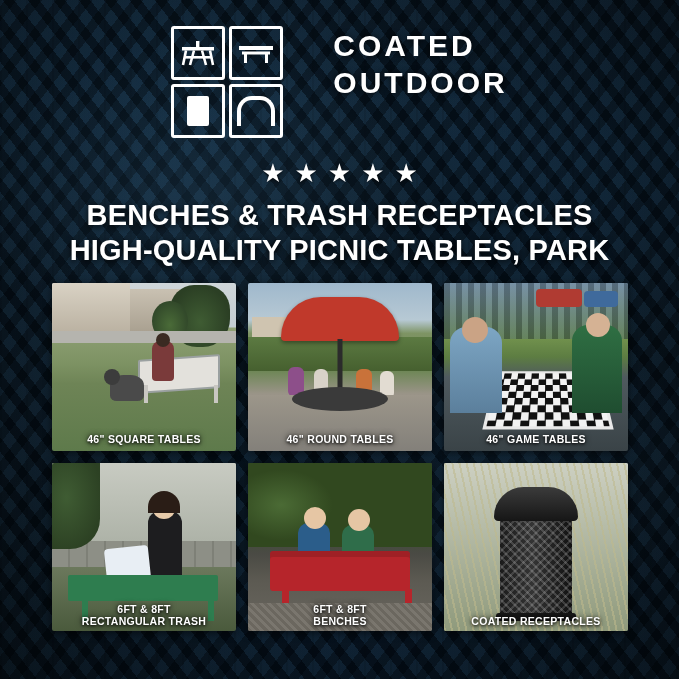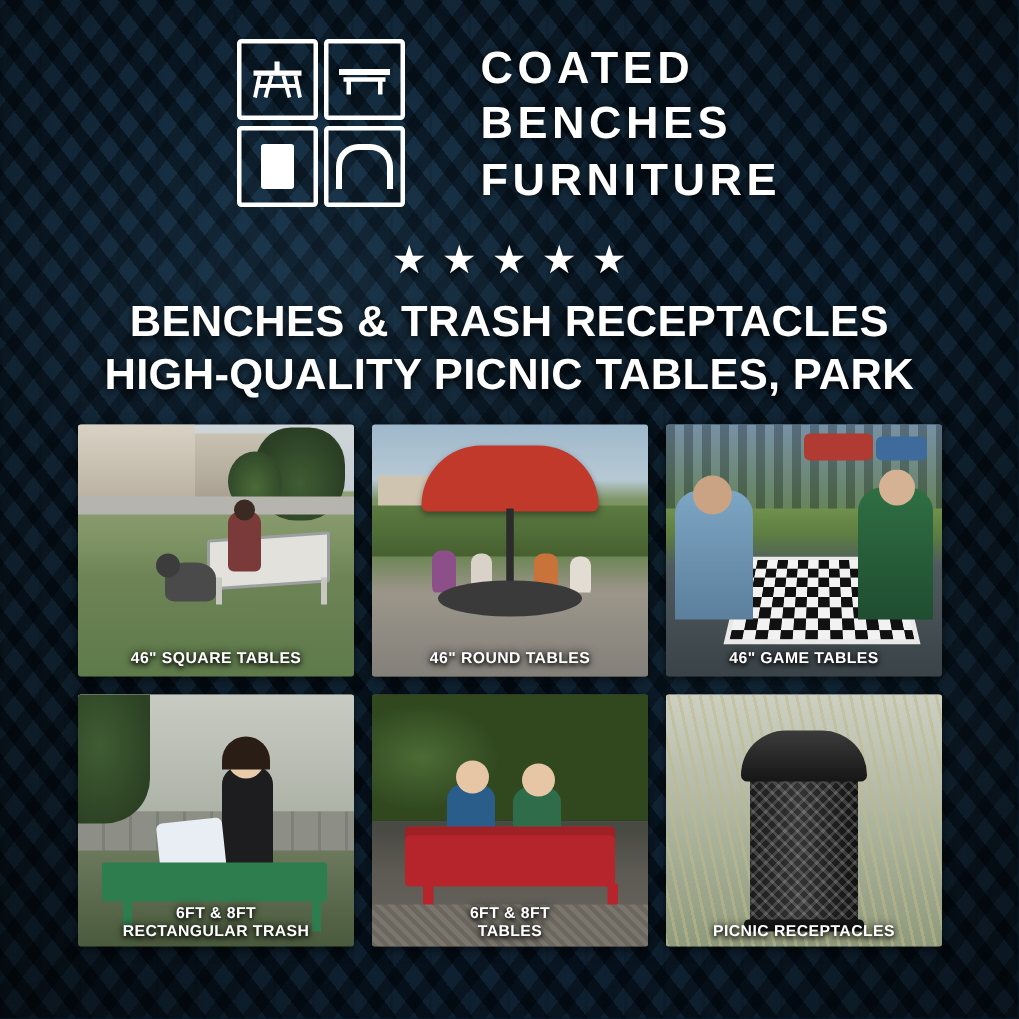--- a/index.html
+++ b/index.html
@@ -248,22 +248,21 @@
         </div>
         <div class="logo-cell">
           <div class="ico-trash"></div>
         </div>
         <div class="logo-cell">
           <div class="ico-arch"></div>
         </div>
       </div>
       <div class="logo-text">
         <div class="logo-line">COATED</div>
-        <div class="logo-line">BENCHES</div>
-        <div class="logo-line">FURNITURE</div>
+        <div class="logo-line">OUTDOOR</div>
       </div>
     </div>
 
     <div class="stars">
       <span>★</span>
       <span>★</span>
       <span>★</span>
       <span>★</span>
       <span>★</span>
     </div>
@@ -336,29 +335,29 @@
         <div class="bush"></div>
         <div class="k1"></div>
         <div class="k1h"></div>
         <div class="k2"></div>
         <div class="k2h"></div>
         <div class="bench"></div>
         <div class="benchleg"></div>
         <div class="gravel"></div>
         <div class="cap two">
           <div>6FT &amp; 8FT</div>
-          <div>TABLES</div>
+          <div>BENCHES</div>
         </div>
       </div>
 
       <div class="card p6">
         <div class="grass"></div>
         <div class="can"></div>
         <div class="lid"></div>
         <div class="base"></div>
         <div class="cap two">
-          <div>PICNIC RECEPTACLES</div>
+          <div>COATED RECEPTACLES</div>
         </div>
       </div>
 
     </div>
   </div>
 </div>
 
 </body></html>

